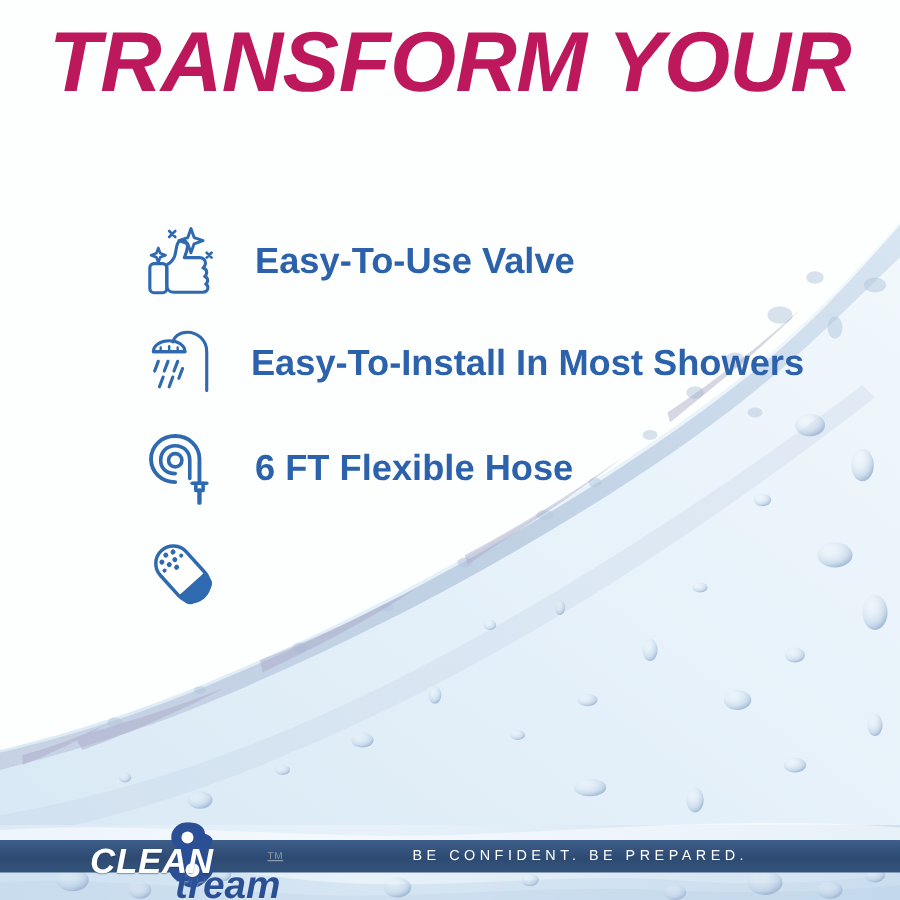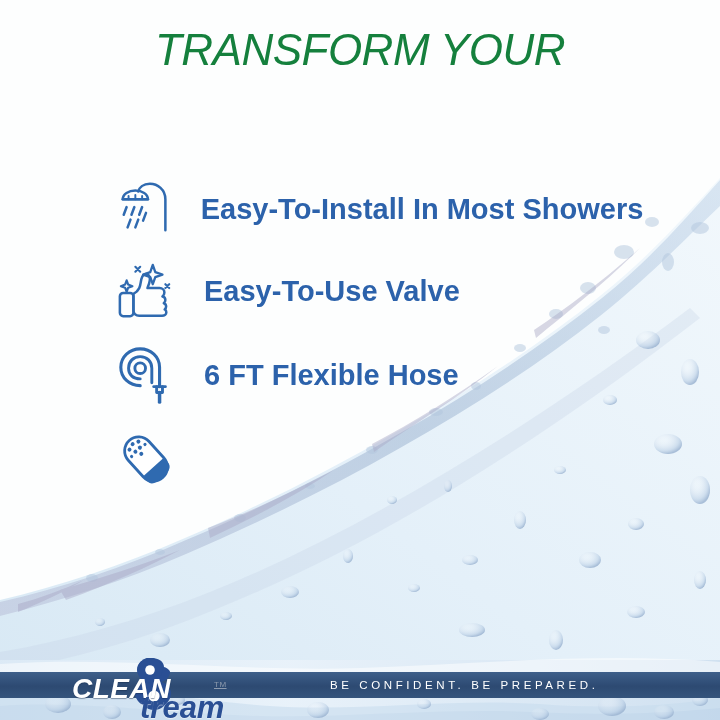--- a/index.html
+++ b/index.html
@@ -19,26 +19,26 @@
 
   
   .water-layer { position:absolute; inset:0; pointer-events:none; }
 
   
   .title-block {
     position:absolute; top:22px; left:0; width:720px;
     text-align:center;
   }
   .title-line {
-    font-size:44px;
-    font-weight:normal;
+    font-size:68px;
+    font-weight:bold;
     font-style:italic;
     letter-spacing:-0.5px;
     line-height:56px;
-    color:#15803d;
+    color:#be185d;
     white-space:nowrap;
   }
 
   
   .features {
     position:absolute;
     left:96px; top:168px;
     width:560px;
   }
   .feature-row {
@@ -254,62 +254,62 @@
 
     <path d="M0 664 C120 656 240 672 360 668 C480 664 600 652 720 662 L720 672 L0 672 Z" fill="#ffffff" opacity="0.5"></path>
   </svg>
 
   <div class="title-block">
     <div class="title-line">TRANSFORM YOUR</div>
   </div>
 
   <div class="features">
 
+    <div class="feature-row f1 one-line">
+      <div class="icon-cell">
+        <svg width="64" height="60" viewBox="0 0 66 62" fill="none" stroke="#2f6ab0" stroke-width="2.6" stroke-linecap="round" stroke-linejoin="round">
+
+          <path d="M20 34 C20 34 24 32 26 28 C28.5 23 27 16 31 14 C34.5 12.3 37.5 15 37 19.5
+                   C36.6 23.3 34.5 28 34.5 28 L47 28 C50 28 52 30 52 32.5 C52 35 50 36.6 50 36.6
+                   C52 37 53 38.6 53 40.4 C53 42.3 51.4 43.6 51.4 43.6 C53 44.1 53.8 45.5 53.8 47
+                   C53.8 48.8 52.3 50 52.3 50 C53.6 50.6 54 51.9 54 53 C54 55 52.2 56.6 49.6 56.6
+                   L26 56.6 C22.6 56.6 20 54.4 20 51 Z"></path>
+          <rect x="6" y="33" width="14" height="24" rx="3.4"></rect>
+
+          <path d="M40 4 L42.6 11.4 L50 14 L42.6 16.6 L40 24 L37.4 16.6 L30 14 L37.4 11.4 Z" stroke-width="2.4"></path>
+          <path d="M13 20 L14.6 24.4 L19 26 L14.6 27.6 L13 32 L11.4 27.6 L7 26 L11.4 24.4 Z" stroke-width="2.2"></path>
+          <g stroke-width="2.2">
+            <path d="M22 6 L27 11 M27 6 L22 11"></path>
+            <path d="M53 24 L57 28 M57 24 L53 28"></path>
+          </g>
+        </svg>
+      </div>
+      <div class="feature-label">Easy-To-Use Valve</div>
+    </div>
+
     <div class="feature-row f0 two-line">
       <div class="icon-cell">
         <svg width="62" height="62" viewBox="0 0 64 64" fill="none" stroke="#2f6ab0" stroke-width="2.6" stroke-linecap="round" stroke-linejoin="round">
           <path d="M52 54 L52 22 C52 12 44 6 36 6 C29 6 25 10 24 14"></path>
           <path d="M8 22 C8 16.5 14 13 21 13 C28 13 34 16.5 34 22 Z"></path>
           <path d="M8 22 L34 22"></path>
           <path d="M14 18.5 L14 22 M21 17.5 L21 22 M28 18.5 L28 22" stroke-width="2"></path>
           <g stroke-width="2.6">
             <path d="M12 30 L9 38"></path>
             <path d="M20 30 L17 38"></path>
             <path d="M28 30 L25 38"></path>
             <path d="M16 43 L13 51"></path>
             <path d="M24 43 L21 51"></path>
             <path d="M32 36 L29 44"></path>
           </g>
         </svg>
       </div>
       <div class="feature-label">Easy-To-Install In Most Showers</div>
     </div>
 
-    <div class="feature-row f1 one-line">
-      <div class="icon-cell">
-        <svg width="64" height="60" viewBox="0 0 66 62" fill="none" stroke="#2f6ab0" stroke-width="2.6" stroke-linecap="round" stroke-linejoin="round">
-
-          <path d="M20 34 C20 34 24 32 26 28 C28.5 23 27 16 31 14 C34.5 12.3 37.5 15 37 19.5
-                   C36.6 23.3 34.5 28 34.5 28 L47 28 C50 28 52 30 52 32.5 C52 35 50 36.6 50 36.6
-                   C52 37 53 38.6 53 40.4 C53 42.3 51.4 43.6 51.4 43.6 C53 44.1 53.8 45.5 53.8 47
-                   C53.8 48.8 52.3 50 52.3 50 C53.6 50.6 54 51.9 54 53 C54 55 52.2 56.6 49.6 56.6
-                   L26 56.6 C22.6 56.6 20 54.4 20 51 Z"></path>
-          <rect x="6" y="33" width="14" height="24" rx="3.4"></rect>
-
-          <path d="M40 4 L42.6 11.4 L50 14 L42.6 16.6 L40 24 L37.4 16.6 L30 14 L37.4 11.4 Z" stroke-width="2.4"></path>
-          <path d="M13 20 L14.6 24.4 L19 26 L14.6 27.6 L13 32 L11.4 27.6 L7 26 L11.4 24.4 Z" stroke-width="2.2"></path>
-          <g stroke-width="2.2">
-            <path d="M22 6 L27 11 M27 6 L22 11"></path>
-            <path d="M53 24 L57 28 M57 24 L53 28"></path>
-          </g>
-        </svg>
-      </div>
-      <div class="feature-label">Easy-To-Use Valve</div>
-    </div>
-
     <div class="feature-row f2 one-line">
       <div class="icon-cell">
         <svg width="62" height="62" viewBox="0 0 64 64" fill="none" stroke="#2f6ab0" stroke-width="3.2" stroke-linecap="round" stroke-linejoin="round">
 
           <path d="M46 44 L46 24 C46 13 37 5 26 5 C15 5 6 13 6 24 C6 35 15 43 26 43"></path>
           <path d="M38 40 L38 25 C38 18 33 13 26 13 C19 13 14 18 14 25 C14 32 19 36 26 36" stroke-width="3"></path>
           <circle cx="26" cy="25" r="5.5" stroke-width="3"></circle>
 
           <path d="M40 44 L52 44" stroke-width="3"></path>
           <path d="M43 44 L43 50 L49 50 L49 44" stroke-width="3"></path>

